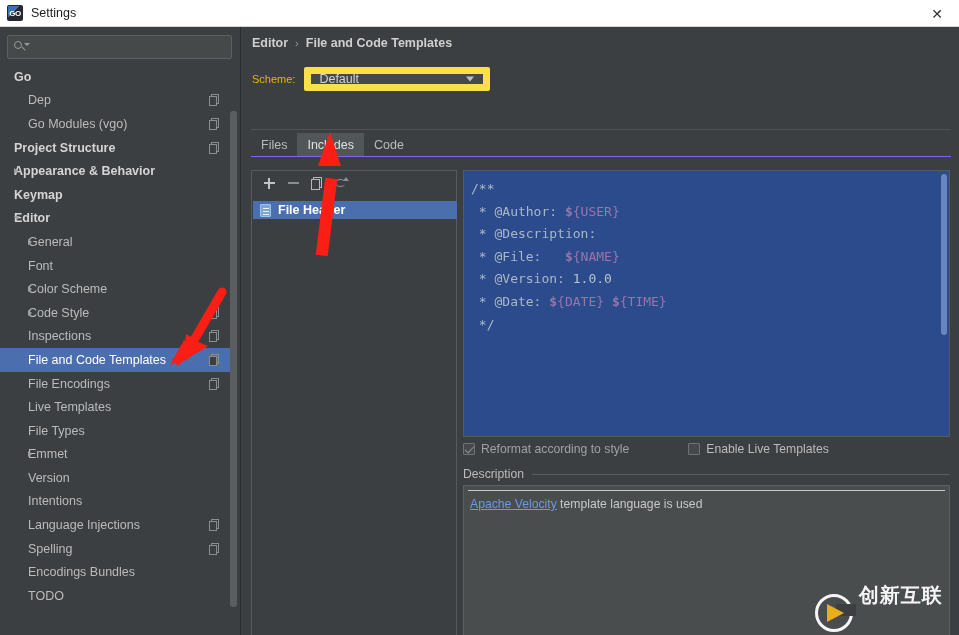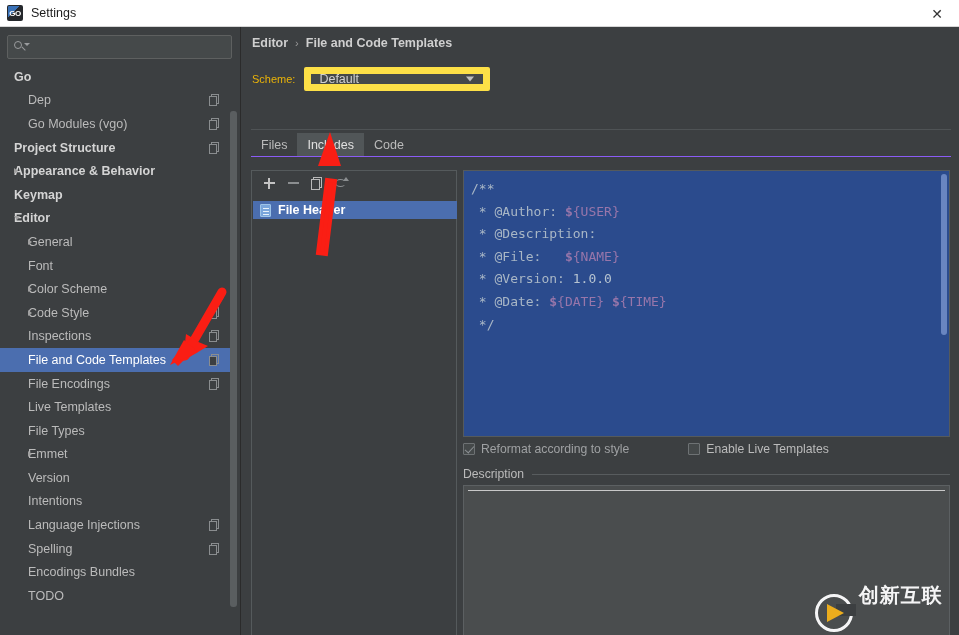--- a/index.html
+++ b/index.html
@@ -591,20 +591,23 @@
           <span class="cb-label enabled">Enable Live Templates</span>
         </div>
       </div>
 
     <div class="desc-legend">
       <div class="t">Description</div>
       <div class="line"></div>
     </div>
     <div class="desc-box">
       <div class="toprule"></div>
+      <div class="desc-text">
+        <span class="lnk">Apache Velocity</span><span> template language is used</span>
+      </div>
       <div class="watermark">
         <div class="wm-logo">
             <div class="bolt"></div>
           </div>
         <div class="wm-text">
           <div class="wm-cn">创新互联</div>
           <div class="wm-en">CHUANG XIN HU LIAN</div>
         </div>
       </div>
     </div>

